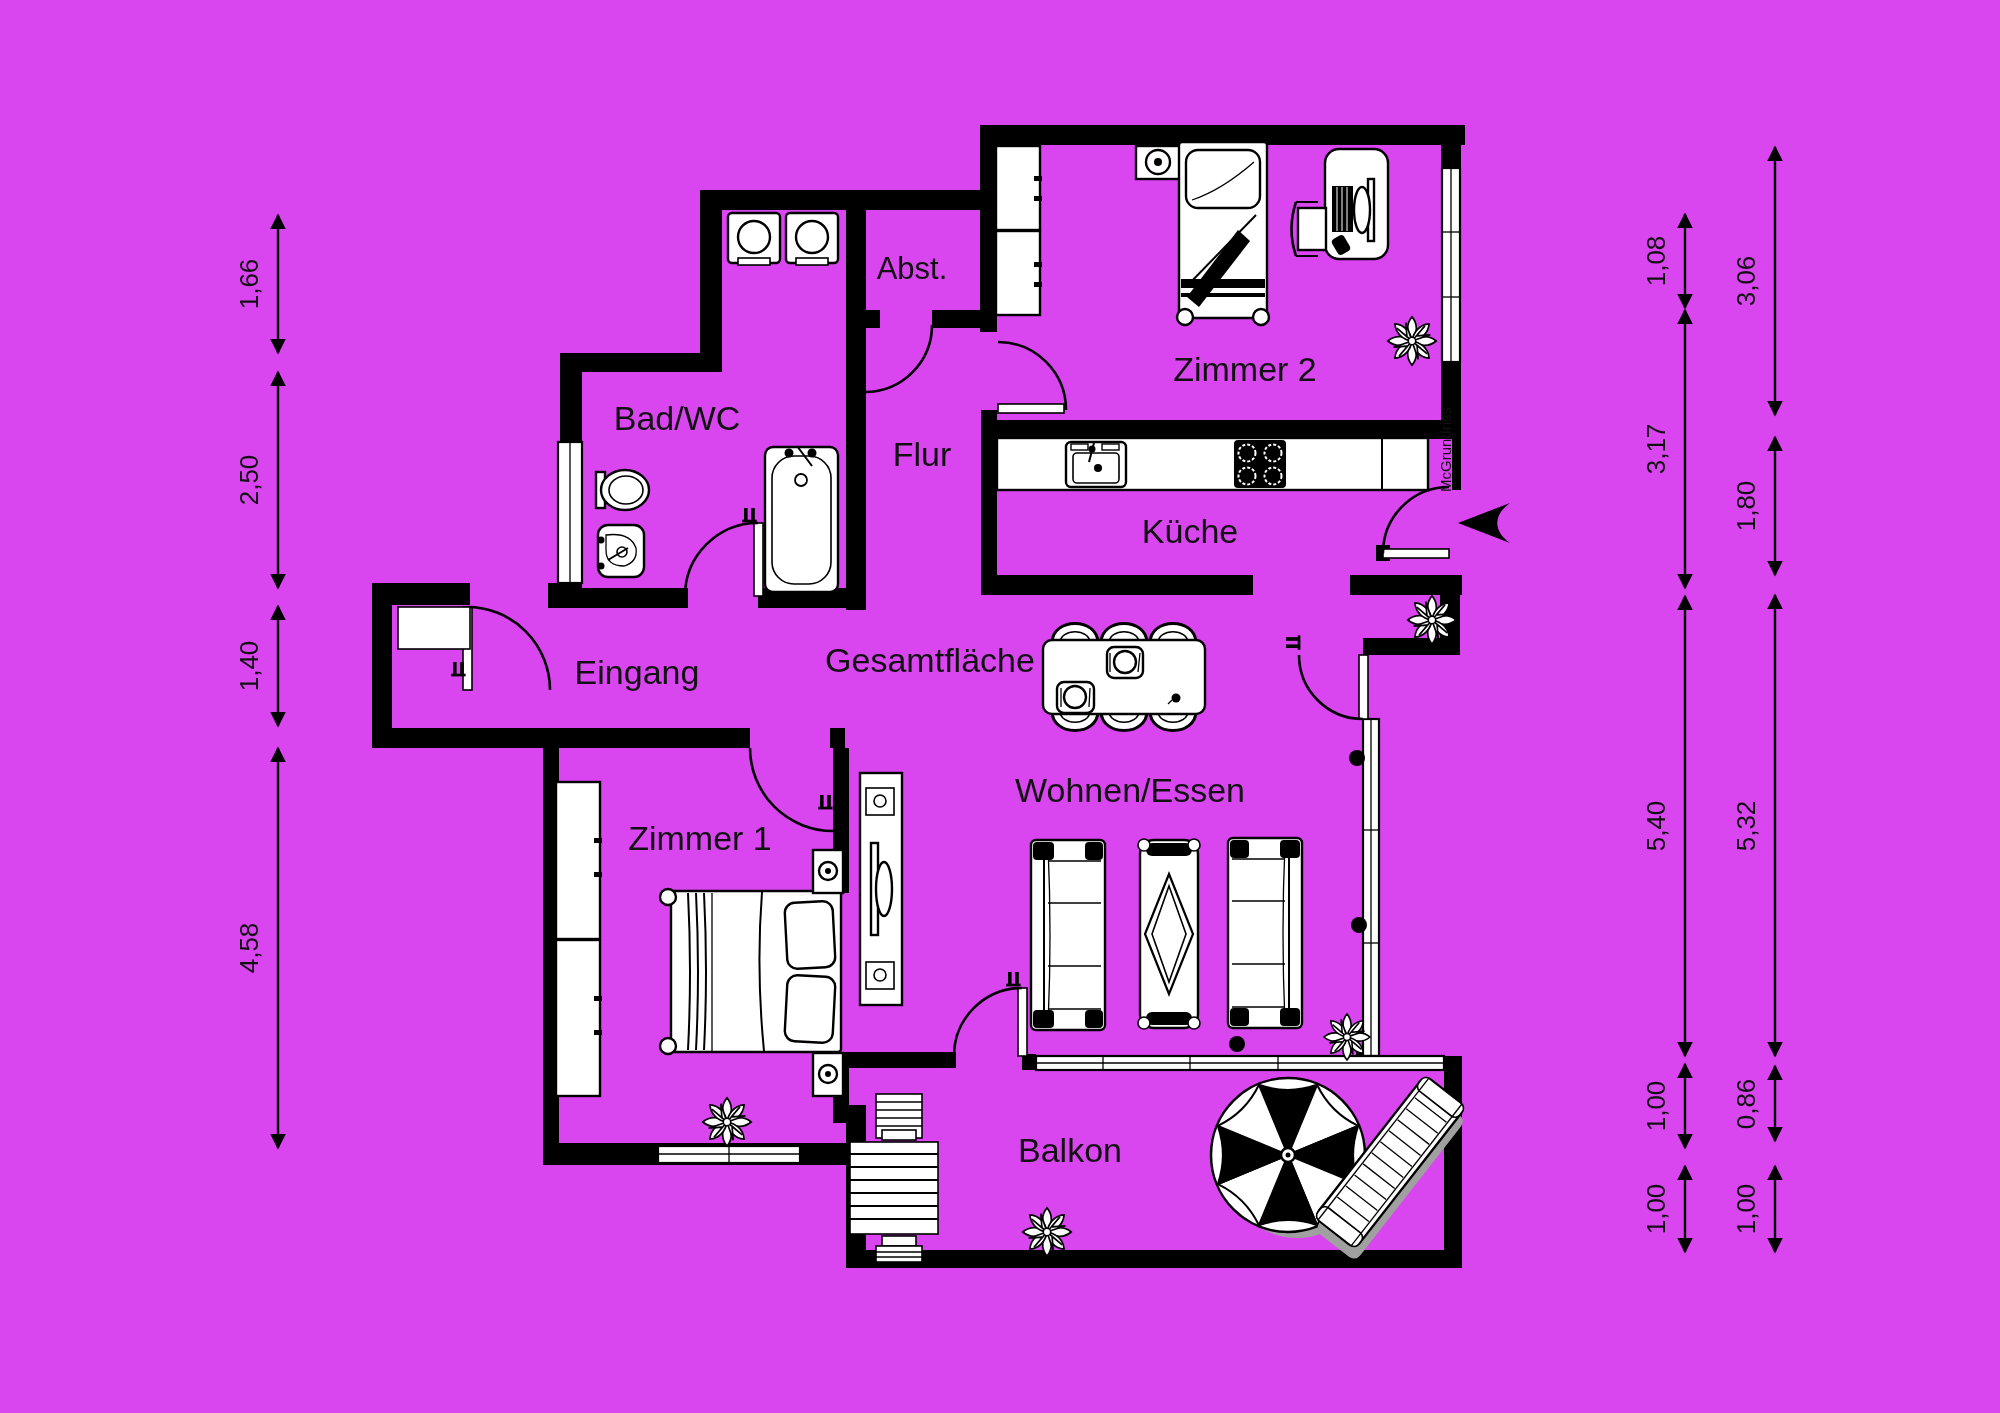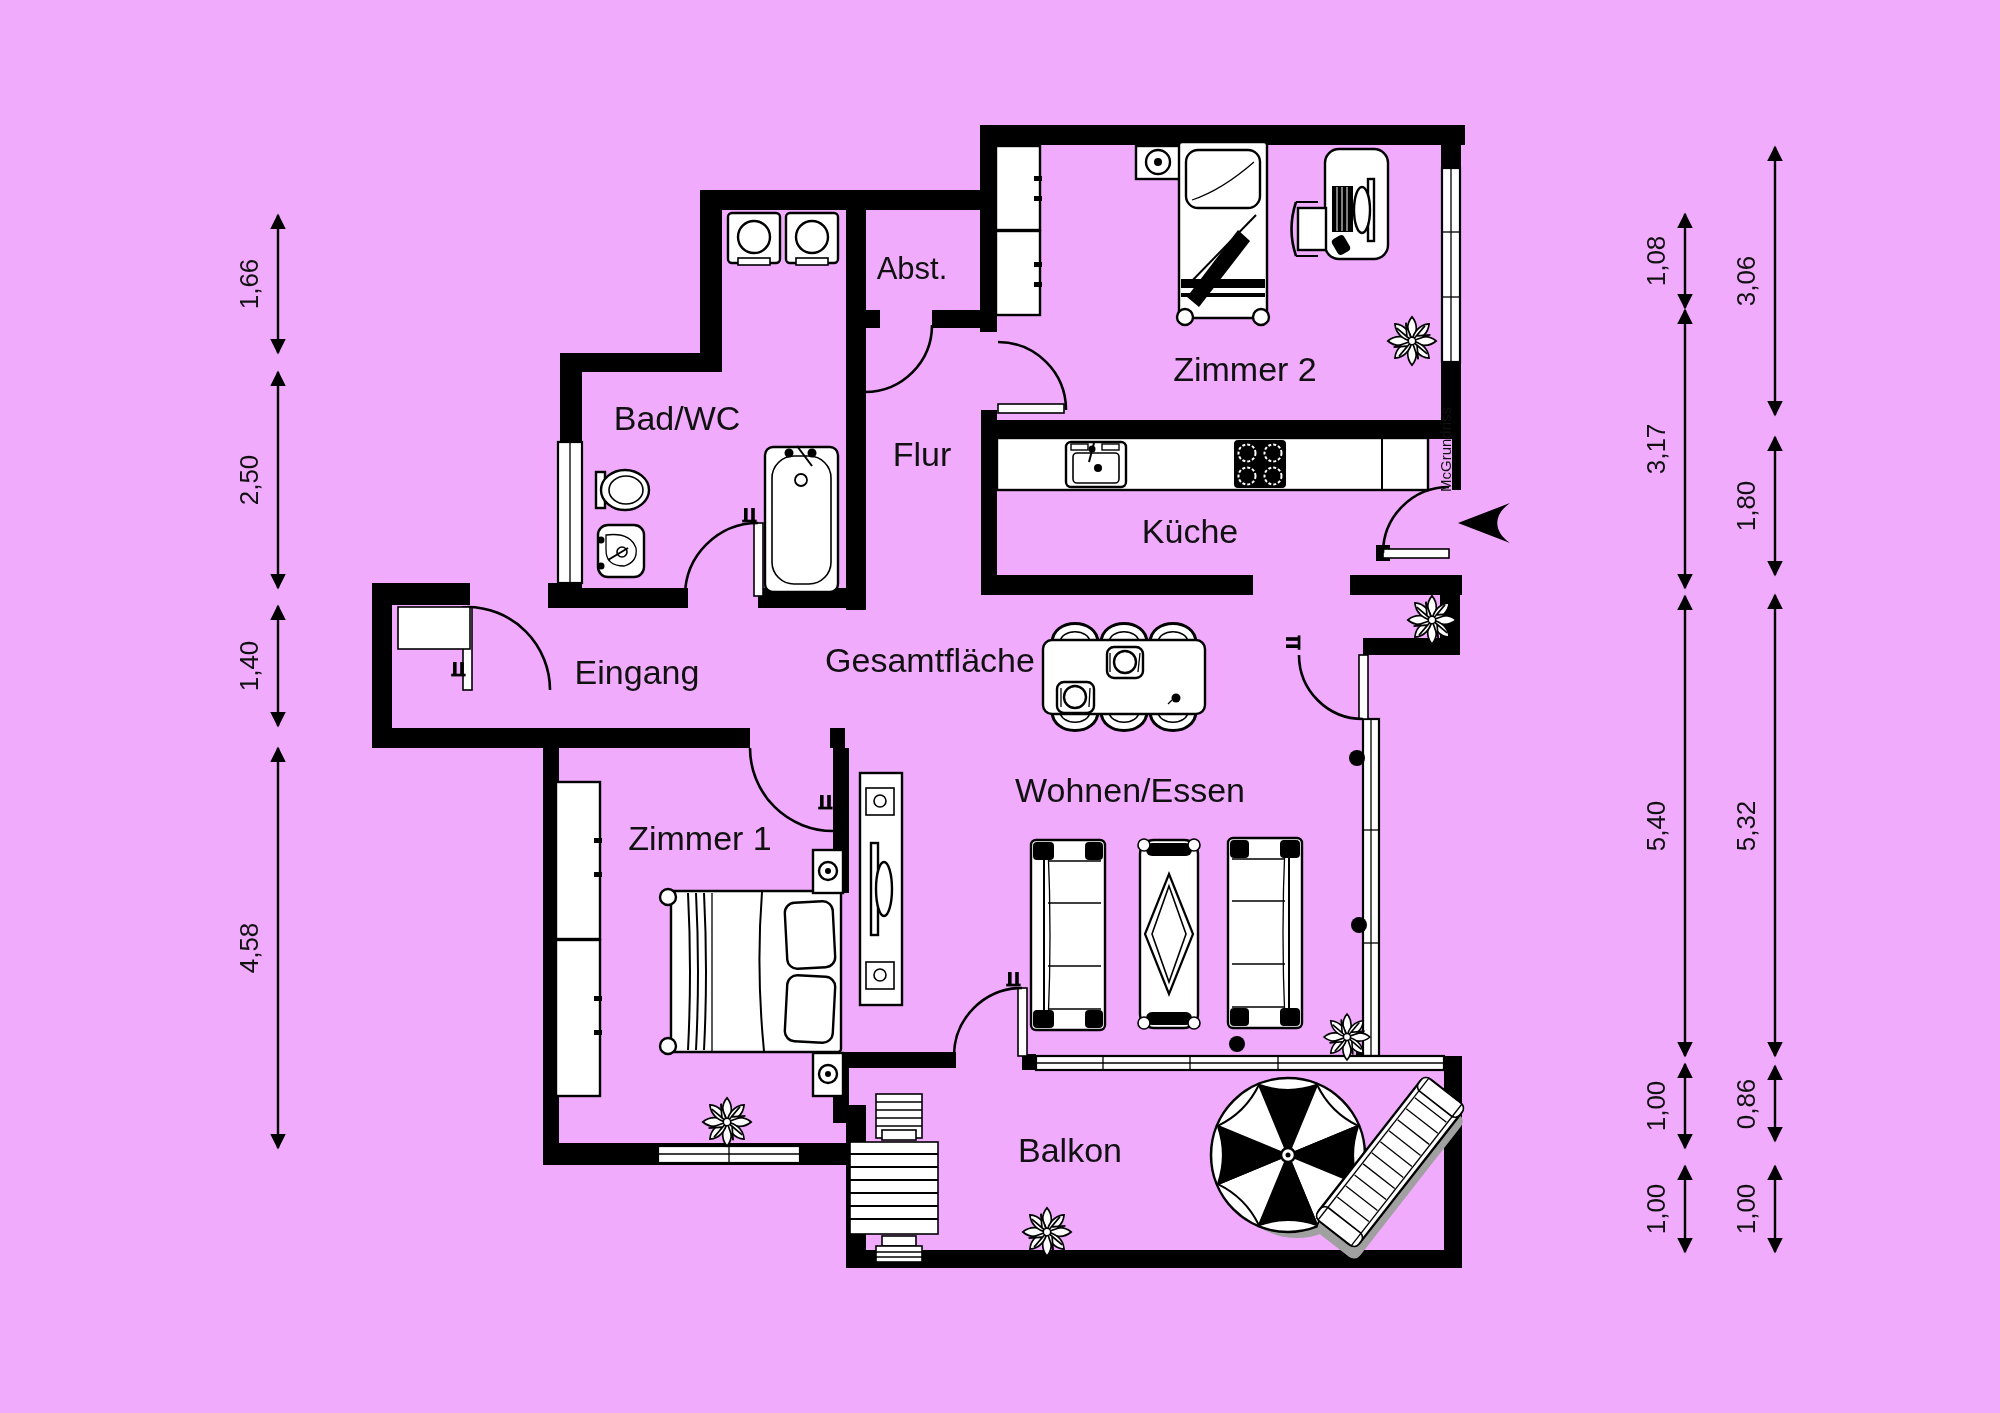--- a/index.html
+++ b/index.html
@@ -1,16 +1,16 @@
 <!DOCTYPE html>
 <html><head>
 <meta charset="utf-8">
 <style>
   html,body{margin:0;padding:0;background:#fff;}
-  .page{width:2000px;height:1413px;background:#f0abfc;position:relative;font-family:"Liberation Sans",sans-serif;}
+  .page{width:2000px;height:1413px;background:#d946ef;position:relative;font-family:"Liberation Sans",sans-serif;}
   svg{display:block;}
   .wall{fill:#000;stroke:none;}
   .furn{fill:#fff;stroke:#000;stroke-width:2.4;}
   .furnthin{fill:#fff;stroke:#000;stroke-width:1.6;}
   .ln{stroke:#000;stroke-width:2;fill:none;}
   .lnthin{stroke:#000;stroke-width:1.3;fill:none;}
   .arc{stroke:#000;stroke-width:2.6;fill:none;}
   .blk{fill:#000;}
   .room-label{font-size:34px;fill:#111;}
   .room-label-sm{font-size:31px;fill:#111;}

